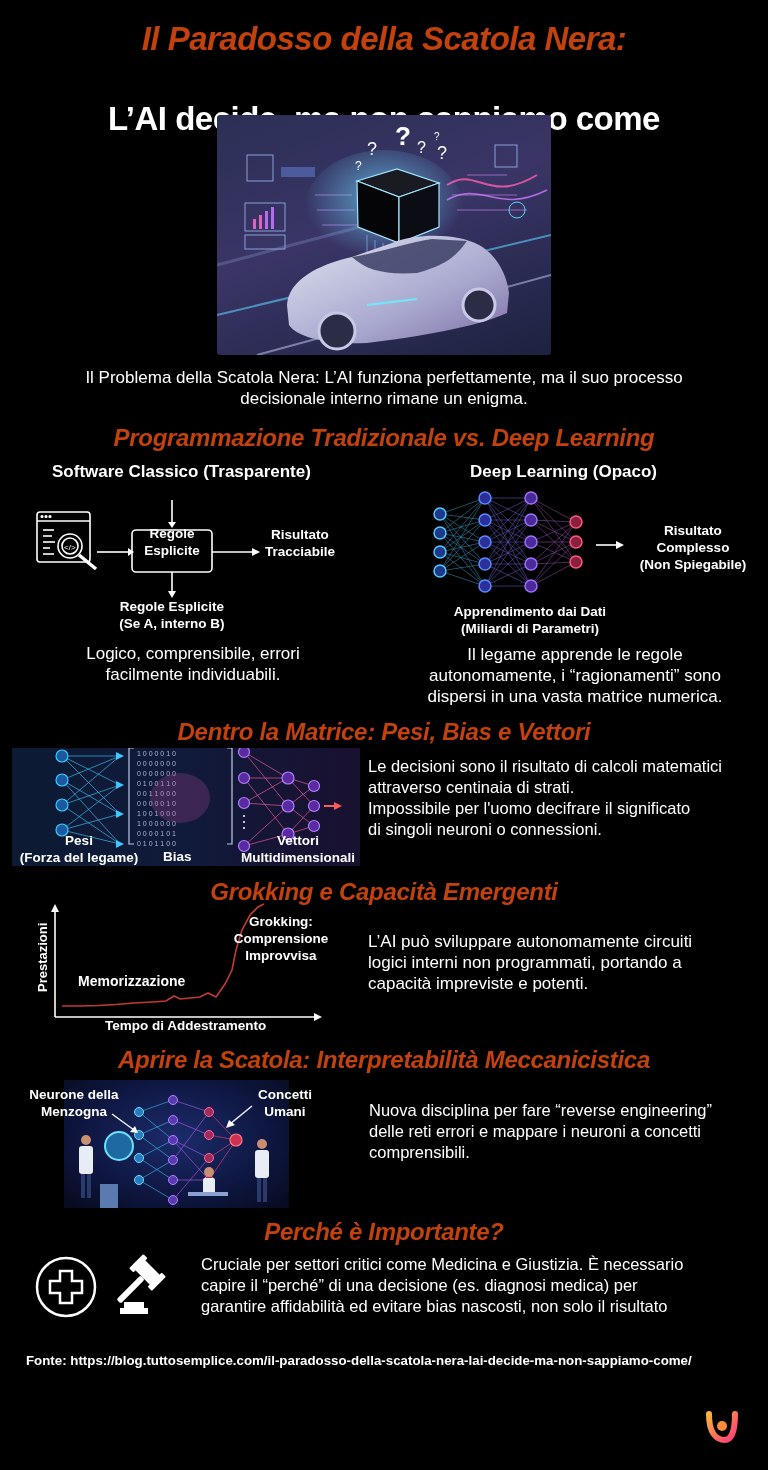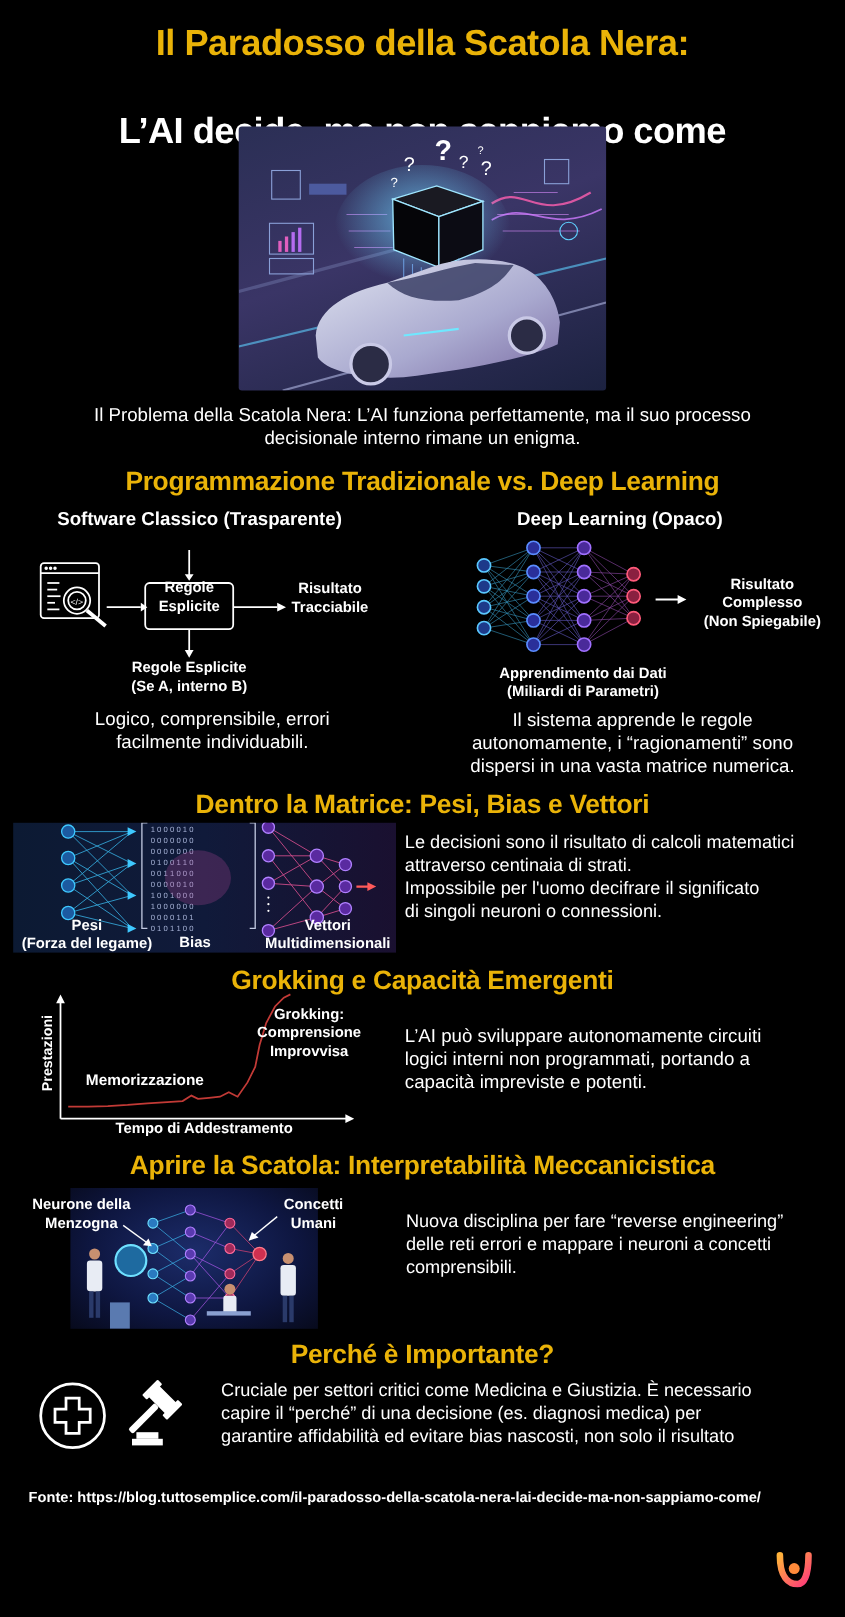--- a/index.html
+++ b/index.html
@@ -1,19 +1,19 @@
 <!DOCTYPE html>
 <html><head>
 <meta charset="utf-8">
 <style>
   html,body{margin:0;padding:0;background:#000;}
   body{width:768px;height:1470px;position:relative;overflow:hidden;color:#fff;font-family:"Liberation Sans","DejaVu Sans",sans-serif;}
   .abs{position:absolute;}
   .center{text-align:center;}
-  .red{color:#eab308;}
+  .red{color:#c2410c;font-style:italic;}
   .title1{left:0;width:768px;top:20px;font-size:33px;font-weight:bold;letter-spacing:-0.5px;}
   .title2{left:0;width:768px;top:60px;font-size:33px;font-weight:bold;letter-spacing:-0.5px;margin-top:40px;}
   .hero{left:217px;top:115px;width:334px;height:240px;border-radius:3px;overflow:hidden;background:linear-gradient(160deg,#2b2f55 0%,#3a3566 45%,#1c2240 100%);}
   .intro{left:40px;width:688px;top:367px;font-size:17px;line-height:21px;}
   .sec{left:0;width:768px;font-size:24px;font-weight:bold;letter-spacing:-0.3px;}
   .sub{font-size:17px;font-weight:bold;}
   .lbl{font-size:13.5px;font-weight:bold;line-height:17px;}
   .body{font-size:17px;line-height:21px;}
   svg text{font-family:"Liberation Sans","DejaVu Sans",sans-serif;}
 </style>
@@ -243,21 +243,21 @@
 <div class="abs center lbl" style="left:628px;width:130px;top:522px">
   <div>Risultato</div>
   <div>Complesso</div>
   <div>(Non Spiegabile)</div>
 </div>
 <div class="abs center lbl" style="left:430px;width:200px;top:603px">
   <div>Apprendimento dai Dati</div>
   <div>(Miliardi di Parametri)</div>
 </div>
 <div class="abs center body" style="left:390px;width:370px;top:644px">
-  <div>Il sistema apprende le regole</div>
+  <div>Il legame apprende le regole</div>
   <div>autonomamente, i “ragionamenti” sono</div>
   <div>dispersi in una vasta matrice numerica.</div>
 </div>
 
 <div class="abs center red sec" style="top:718px">Dentro la Matrice: Pesi, Bias e Vettori</div>
 <div class="abs" style="left:12px;top:748px;width:348px;height:118px;background:linear-gradient(90deg,#0c1a33,#101a3a 50%,#1a1030);">
   <svg width="348" height="118" viewBox="0 0 348 118">
     <g stroke="#3ec8ff" stroke-width="0.8" opacity="0.8">
       <line x1="50" y1="8" x2="108" y2="8"></line>
         <line x1="50" y1="8" x2="108" y2="37"></line>

